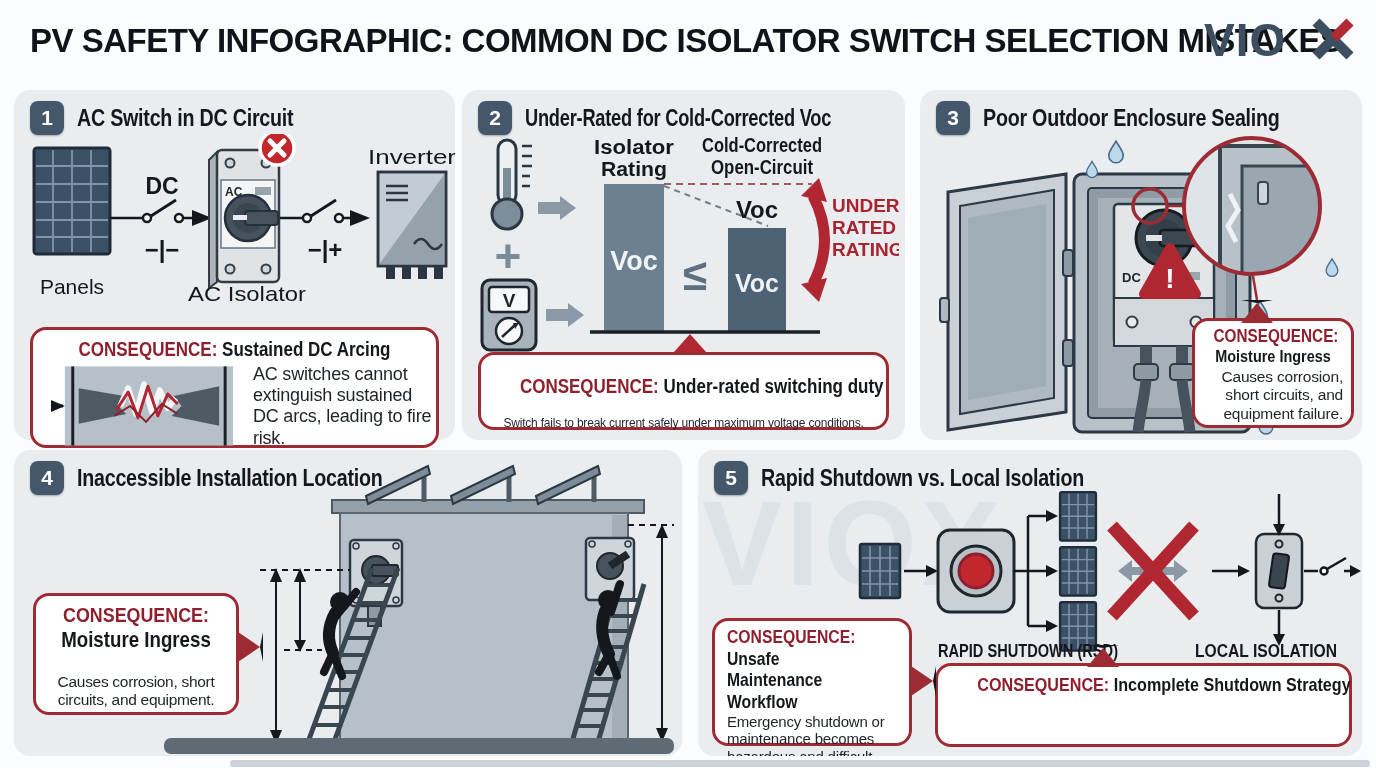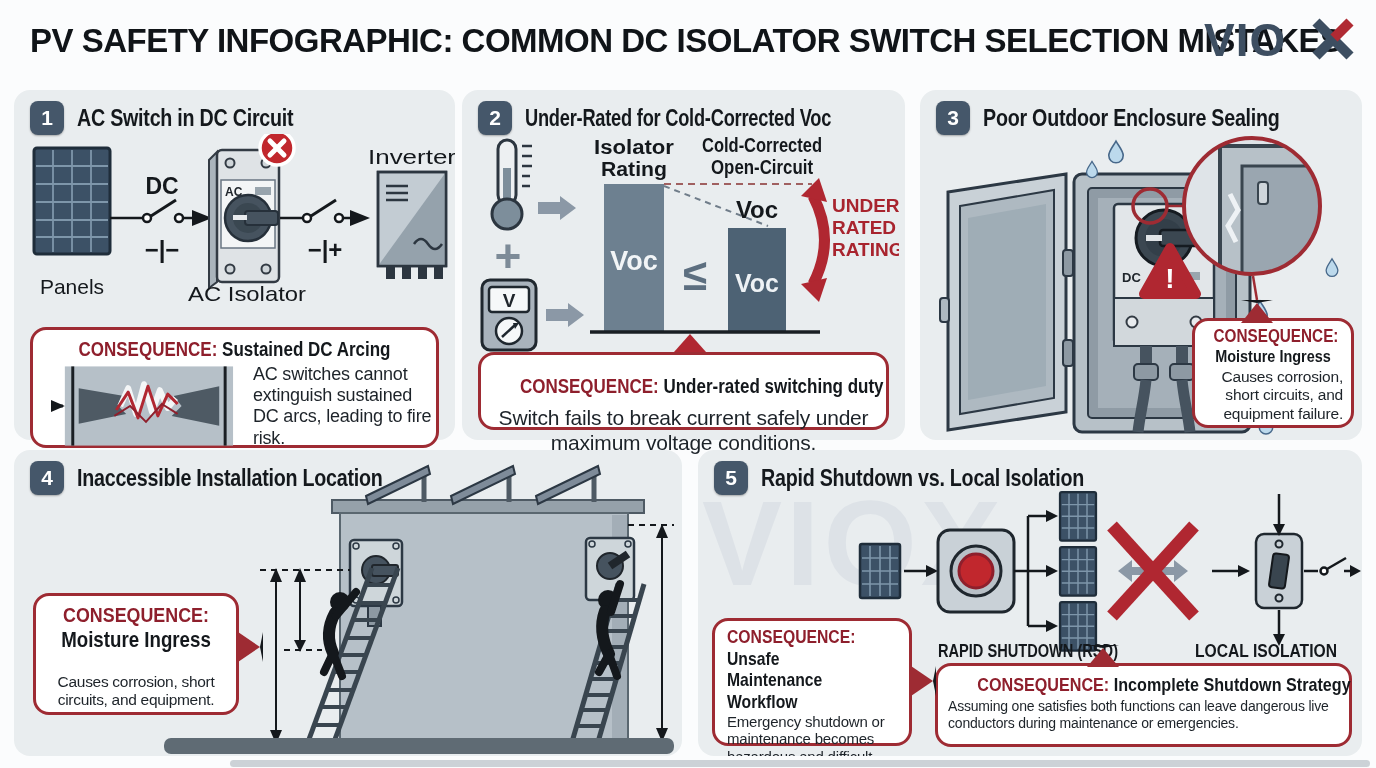--- a/index.html
+++ b/index.html
@@ -201,21 +201,21 @@
       <text x="364" y="82" font-size="19" font-weight="bold" fill="#a8242e">UNDER-</text>
       <text x="364" y="104" font-size="19" font-weight="bold" fill="#a8242e">RATED</text>
       <text x="364" y="126" font-size="19" font-weight="bold" fill="#a8242e">RATING</text>
       <polygon points="206,222 238,222 222,204" fill="#b02731"></polygon>
     </svg>
     <div class="cons" style="left:16px;top:262px;width:411px;height:78px;padding:16px 10px;text-align:center;">
       <div class="chead">
         <span class="pfx">CONSEQUENCE:</span>
         <span>Under-rated switching duty</span>
       </div>
-      <div class="cbody" style="font-size:21px;margin-top:8px;">Switch fails to break current safely under maximum voltage conditions.</div>
+      <div class="cbody" style="font-size:12px;margin-top:18px;">Switch fails to break current safely under maximum voltage conditions.</div>
     </div>
   </section>
 
   <section class="panel" style="left:920px;top:90px;width:442px;height:350px">
     <div class="phead">
       <div class="badge">3</div>
       <h2 class="ptitle">Poor Outdoor Enclosure Sealing</h2>
     </div>
     <svg class="diag" style="left:0;top:40px" width="442" height="310" viewBox="0 0 442 310">
       <g>
@@ -485,18 +485,17 @@
       </div>
       <div class="chead chead-left" style="font-size:18.5px;margin-top:0;line-height:1.15;">Unsafe Maintenance Workflow</div>
       <div class="cbody" style="font-size:15px;margin-top:1px;line-height:1.16;">Emergency shutdown or maintenance becomes hazardous and difficult.</div>
     </div>
     <div class="tri" style="left:389px;top:195px;border-left:16px solid transparent;border-right:16px solid transparent;border-bottom:19px solid #9e2b33;"></div>
     <div class="cons" style="left:237px;top:213px;width:417px;height:84px;padding:4px 10px;">
       <div class="chead" style="font-size:19px;">
         <span class="pfx">CONSEQUENCE:</span>
         <span>Incomplete Shutdown Strategy</span>
       </div>
-      <div class="cbody" style="font-size:14px;margin-top:2px;line-height:1.2;">Assuming one satisfies both functions can leave dangerous live conductors during maintenance or emergencies.</div>
     </div>
   </section>
 
   <div id="bottom-strip"></div>
 </div>
 
 </body></html>

